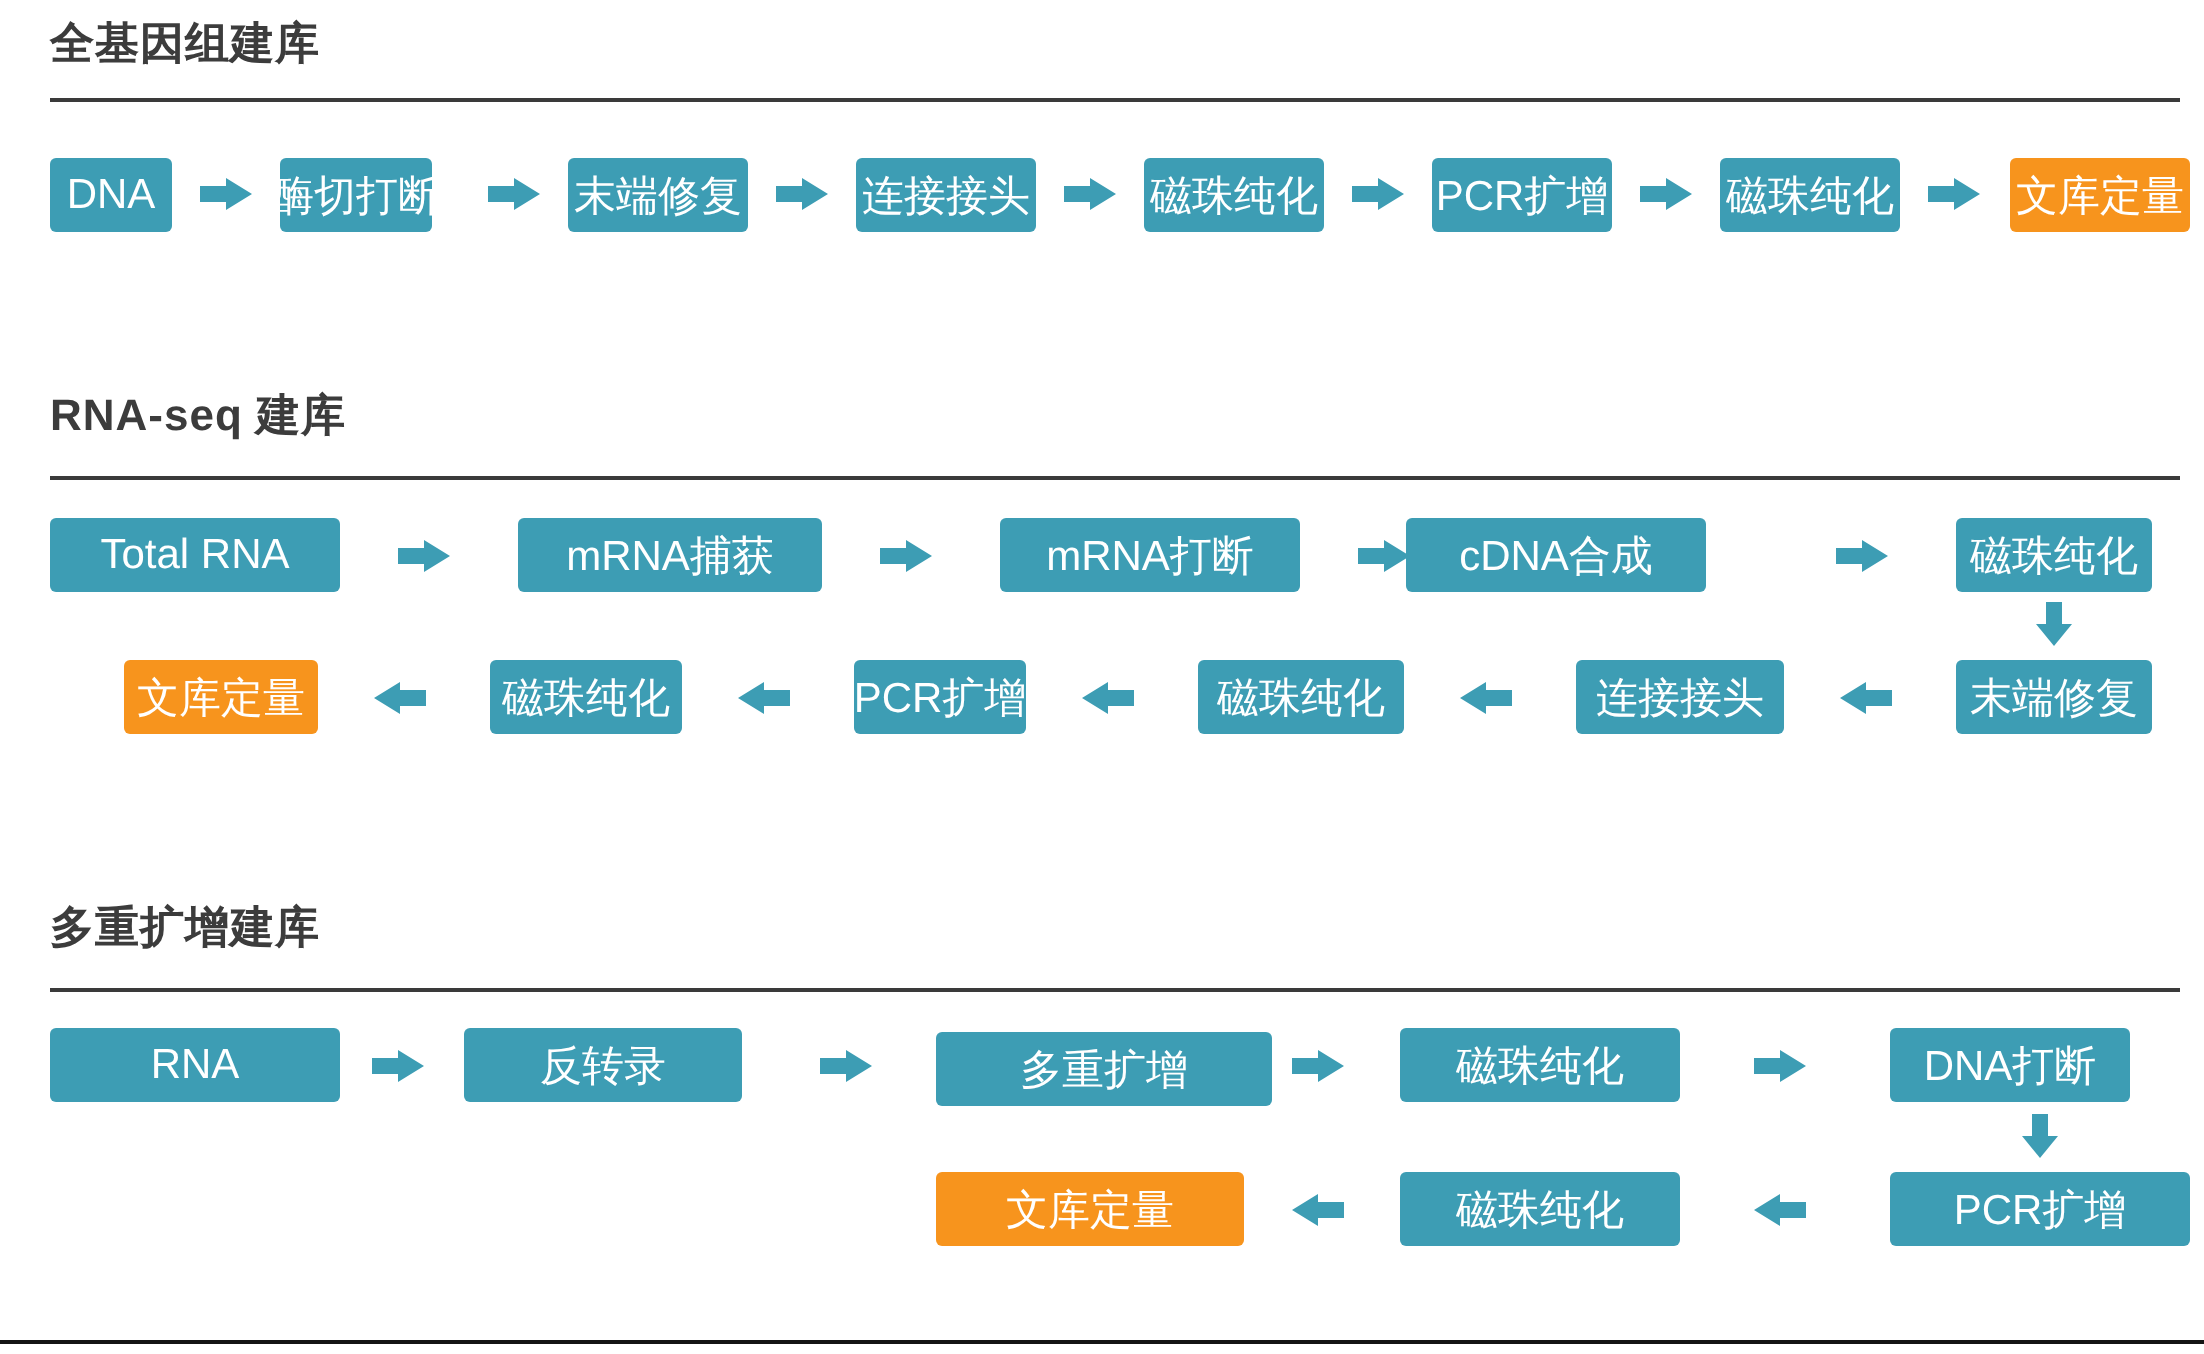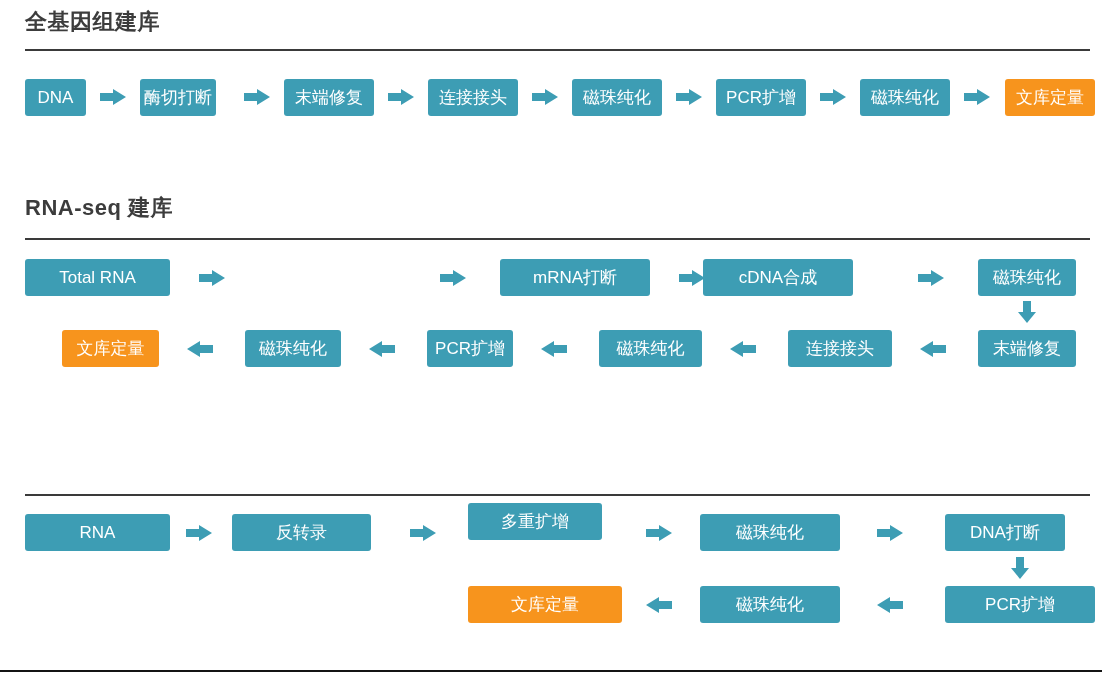--- a/index.html
+++ b/index.html
@@ -8,21 +8,21 @@
     font-family:"Liberation Sans","DejaVu Sans",sans-serif;overflow:hidden;
   }
   .sec-title{
     position:absolute;left:25px;margin:0;
     font-size:22px;font-weight:600;color:var(--title-text,#3c3c3c);
     letter-spacing:.5px;white-space:nowrap;
   }
   .rule{position:absolute;left:25px;width:1065px;height:2px;background:var(--divider,#3a3a3a);}
   .node{
     position:absolute;height:37px;background:var(--node-teal,#3d9db4);
-    border-radius:3px;color:#fff;font-size:17px;
+    border-radius:3px;color:#fff;font-size:21px;
     display:flex;align-items:center;justify-content:center;white-space:nowrap;
     box-sizing:border-box;padding:0 6px;
   }
   .node.orange{background:var(--node-orange,#f7941d);}
   .ar,.al{position:absolute;display:flex;align-items:center;height:16px;}
   .ar .shaft,.al .shaft{width:13px;height:8px;background:var(--node-teal,#3d9db4);}
   .ar .head{width:0;height:0;border-left:13px solid var(--node-teal,#3d9db4);
     border-top:8px solid transparent;border-bottom:8px solid transparent;}
   .al .head{width:0;height:0;border-right:13px solid var(--node-teal,#3d9db4);
     border-top:8px solid transparent;border-bottom:8px solid transparent;}
@@ -78,20 +78,21 @@
   <div class="node orange" style="left:1005px;top:79px;width:90px">文库定量</div>
 
   <h2 class="sec-title" style="top:193px">RNA-seq 建库</h2>
   <div class="rule" style="top:238px"></div>
 
   <div class="node" style="left:25px;top:259px;width:145px">Total RNA</div>
   <div class="ar" style="left:199px;top:270px">
       <div class="shaft"></div>
       <div class="head"></div>
     </div>
+  <div class="node" style="left:259px;top:259px;width:152px">mRNA捕获</div>
   <div class="ar" style="left:440px;top:270px">
       <div class="shaft"></div>
       <div class="head"></div>
     </div>
   <div class="node" style="left:500px;top:259px;width:150px">mRNA打断</div>
   <div class="ar" style="left:679px;top:270px">
       <div class="shaft"></div>
       <div class="head"></div>
     </div>
   <div class="node" style="left:703px;top:259px;width:150px">cDNA合成</div>
@@ -126,33 +127,34 @@
       <div class="head"></div>
       <div class="shaft"></div>
     </div>
   <div class="node" style="left:788px;top:330px;width:104px">连接接头</div>
   <div class="al" style="left:920px;top:341px">
       <div class="head"></div>
       <div class="shaft"></div>
     </div>
   <div class="node" style="left:978px;top:330px;width:98px">末端修复</div>
 
+  <h2 class="sec-title" style="top:449px">多重扩增建库</h2>
   <div class="rule" style="top:494px"></div>
 
   <div class="node" style="left:25px;top:514px;width:145px">RNA</div>
   <div class="ar" style="left:186px;top:525px">
       <div class="shaft"></div>
       <div class="head"></div>
     </div>
   <div class="node" style="left:232px;top:514px;width:139px">反转录</div>
   <div class="ar" style="left:410px;top:525px">
       <div class="shaft"></div>
       <div class="head"></div>
     </div>
-  <div class="node" style="left:468px;top:503px;width:134px">多重扩增</div>
+  <div class="node" style="left:468px;top:516px;width:168px">多重扩增</div>
   <div class="ar" style="left:646px;top:525px">
       <div class="shaft"></div>
       <div class="head"></div>
     </div>
   <div class="node" style="left:700px;top:514px;width:140px">磁珠纯化</div>
   <div class="ar" style="left:877px;top:525px">
       <div class="shaft"></div>
       <div class="head"></div>
     </div>
   <div class="node" style="left:945px;top:514px;width:120px">DNA打断</div>

